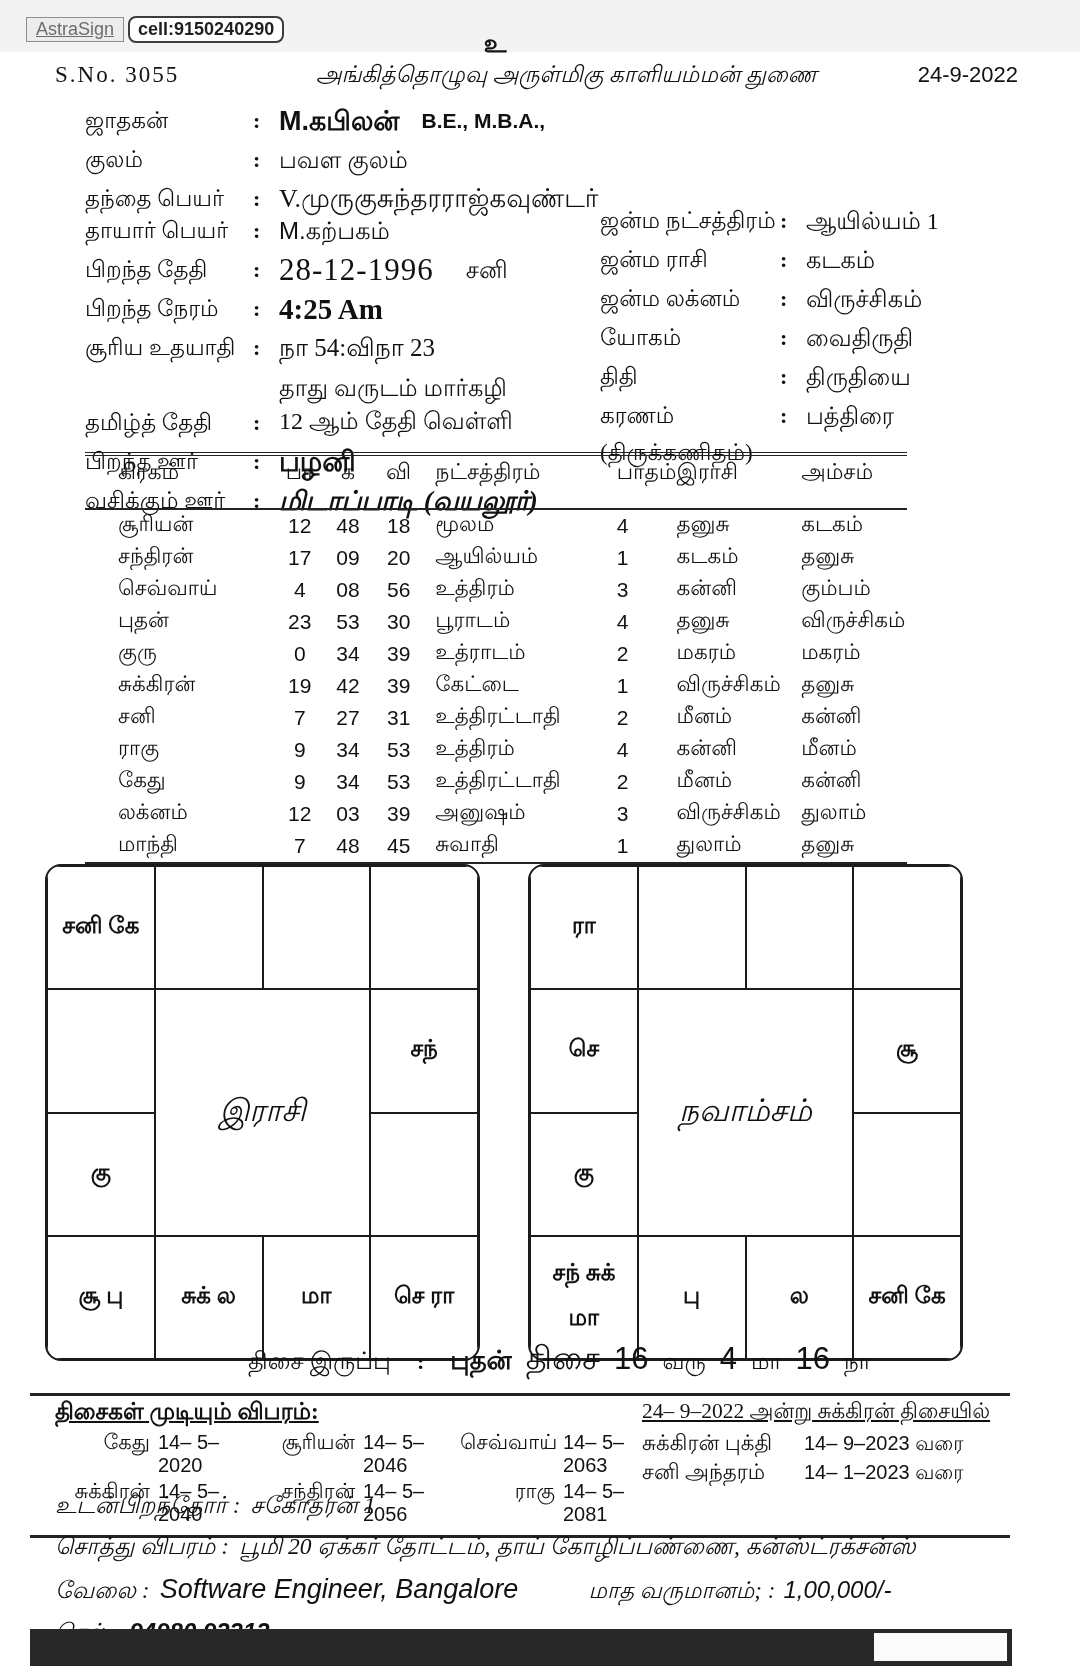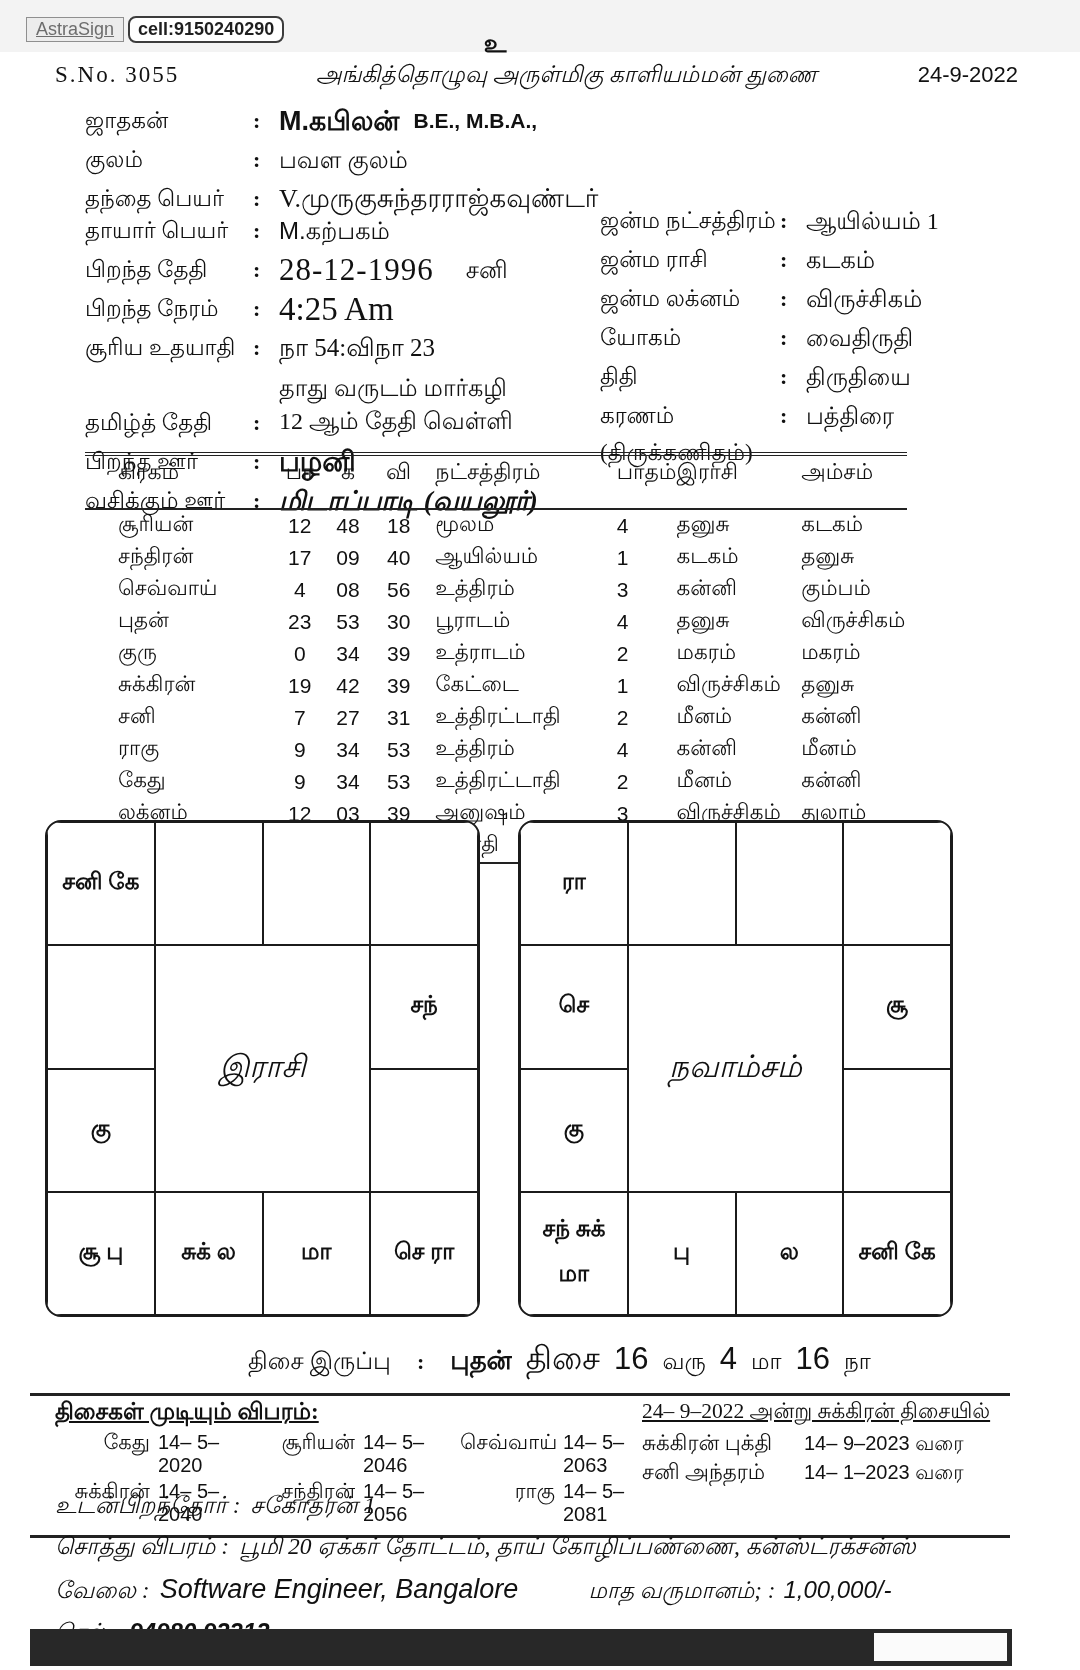--- a/index.html
+++ b/index.html
@@ -22,46 +22,46 @@
 
   .details { position:absolute; top:106px; left:85px; right:40px; display:flex; }
   .dcol-left { width:515px; }
   .dcol-right { margin-top:100px; flex:1; }
   .drow { display:flex; align-items:flex-end; margin-bottom:9px; line-height:30px; }
   .dlbl { width:168px; font-size:23px; flex:none; }
   .rlbl { width:180px; font-size:23px; flex:none; }
   .dcolon { width:26px; font-weight:bold; font-size:22px; flex:none; }
   .dval { font-size:24px; }
   .v-name { font-family:"Liberation Sans","DejaVu Sans",sans-serif; font-weight:bold; font-size:27px; }
-  .v-degree { font-family:"Liberation Sans","DejaVu Sans",sans-serif; font-weight:bold; font-size:21px; margin-left:14px; }
+  .v-degree { font-family:"Liberation Sans","DejaVu Sans",sans-serif; font-weight:bold; font-size:21px; margin-left:22px; }
   .v-father { font-size:26px; }
   .v-mother { font-family:"Liberation Sans","DejaVu Sans",sans-serif; font-size:24px; }
   .v-dob { font-size:31px; letter-spacing:1px; }
   .v-day { font-size:24px; margin-left:32px; }
-  .v-tob { font-size:33px; }
+  .v-tob { font-size:29px;font-weight:bold; }
   .v-sunrise { font-size:25px; }
   .v-tdate .line { display:block; font-size:24px; line-height:33px; }
   .v-birthplace { font-weight:bold; font-size:28px; font-family:"Liberation Sans","DejaVu Sans",sans-serif; }
   .v-residence { font-weight:bold; font-style:italic; font-size:27px; }
   .method-note { font-size:23px; margin-top:2px; }
 
   .ptable { position:absolute; top:452px; left:85px; width:822px; border-collapse:collapse; }
   .ptable th { font-weight:normal; font-size:22px; border-top:4px double #222; border-bottom:2px solid #222; padding:3px 0 21px; }
   .ptable td { font-size:21.5px; padding:2px 0 3px; }
   .ptable tr:last-child td { border-bottom:2px solid #222; }
   .cw-name  { width:200px; text-align:left; padding-left:33px !important; }
   .cw-pa, .cw-ka { width:52px; text-align:center; }
   .cw-vi { width:58px; text-align:center; }
   .cw-star { width:168px; text-align:left; padding-left:10px !important; }
   .cw-padam { width:80px; text-align:left; padding-left:28px !important; }
   .cw-rasi { width:128px; text-align:left; }
   .cw-amsam { width:106px; text-align:left; }
   td.cw-pa, td.cw-ka, td.cw-vi, td.cw-padam { font-family:"Liberation Sans","DejaVu Sans",sans-serif; font-size:21px; }
 
-  .charts { position:absolute; top:820px; left:45px; display:flex; gap:38px; }
+  .charts { position:absolute; top:864px; left:45px; display:flex; gap:48px; }
   .sichart { width:435px; height:497px; display:grid; grid-template-columns:repeat(4,1fr); grid-template-rows:repeat(4,1fr);
              border:2px solid #1b1b1b; border-radius:16px; overflow:hidden; background:#fff; }
   .cell { border:1px solid #1b1b1b; display:flex; align-items:center; justify-content:center; gap:12px;
           font-size:23px; font-weight:600; text-align:center; }
   .ccenter { grid-area:2/2/4/4; border:1px solid #1b1b1b; display:flex; align-items:center; justify-content:center;
              font-size:31px; font-style:italic; }
   .r1c1{grid-area:1/1} .r1c2{grid-area:1/2} .r1c3{grid-area:1/3} .r1c4{grid-area:1/4}
   .r2c1{grid-area:2/1} .r2c4{grid-area:2/4}
   .r3c1{grid-area:3/1} .r3c4{grid-area:3/4}
   .r4c1{grid-area:4/1} .r4c2{grid-area:4/2} .r4c3{grid-area:4/3} .r4c4{grid-area:4/4}
@@ -236,21 +236,21 @@
           <td class="cw-star">மூலம்</td>
           <td class="cw-padam">4</td>
           <td class="cw-rasi">தனுசு</td>
           <td class="cw-amsam">கடகம்</td>
         </tr>
 
         <tr>
           <td class="cw-name">சந்திரன்</td>
           <td class="cw-pa">17</td>
           <td class="cw-ka">09</td>
-          <td class="cw-vi">40</td>
+          <td class="cw-vi">20</td>
           <td class="cw-star">ஆயில்யம்</td>
           <td class="cw-padam">1</td>
           <td class="cw-rasi">கடகம்</td>
           <td class="cw-amsam">தனுசு</td>
         </tr>
 
         <tr>
           <td class="cw-name">செவ்வாய்</td>
           <td class="cw-pa">4</td>
           <td class="cw-ka">08</td>

